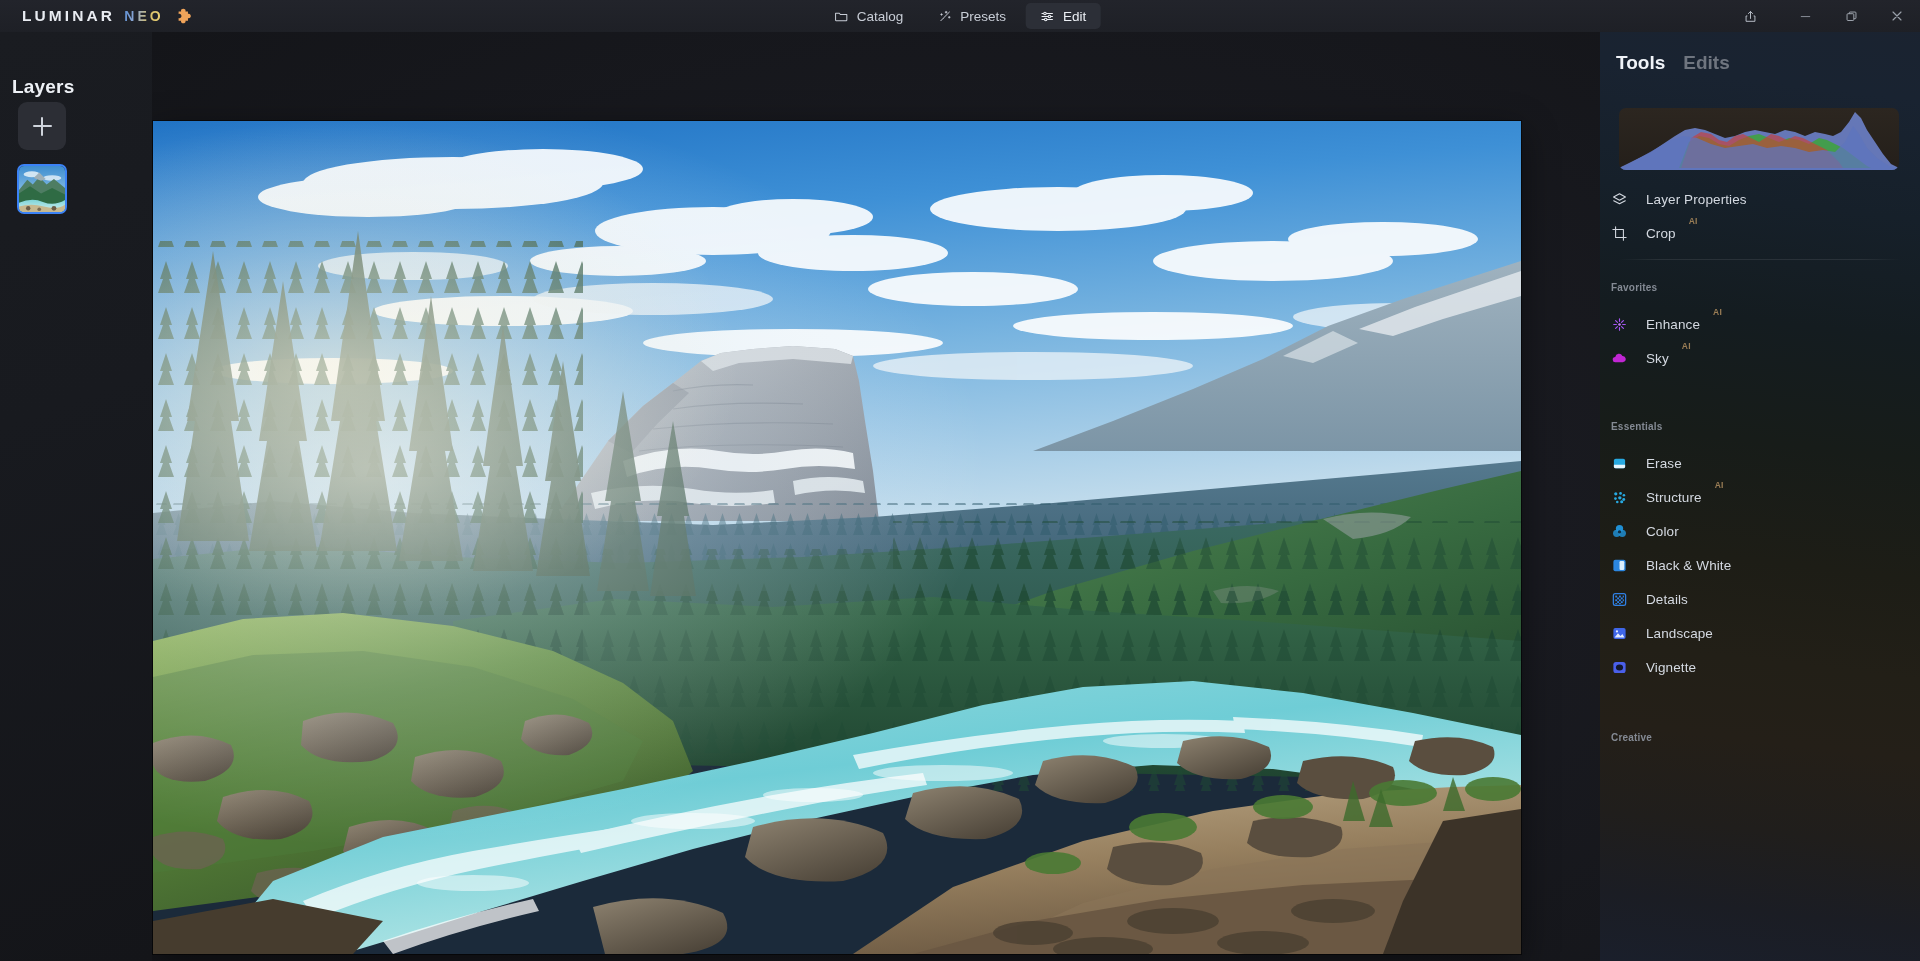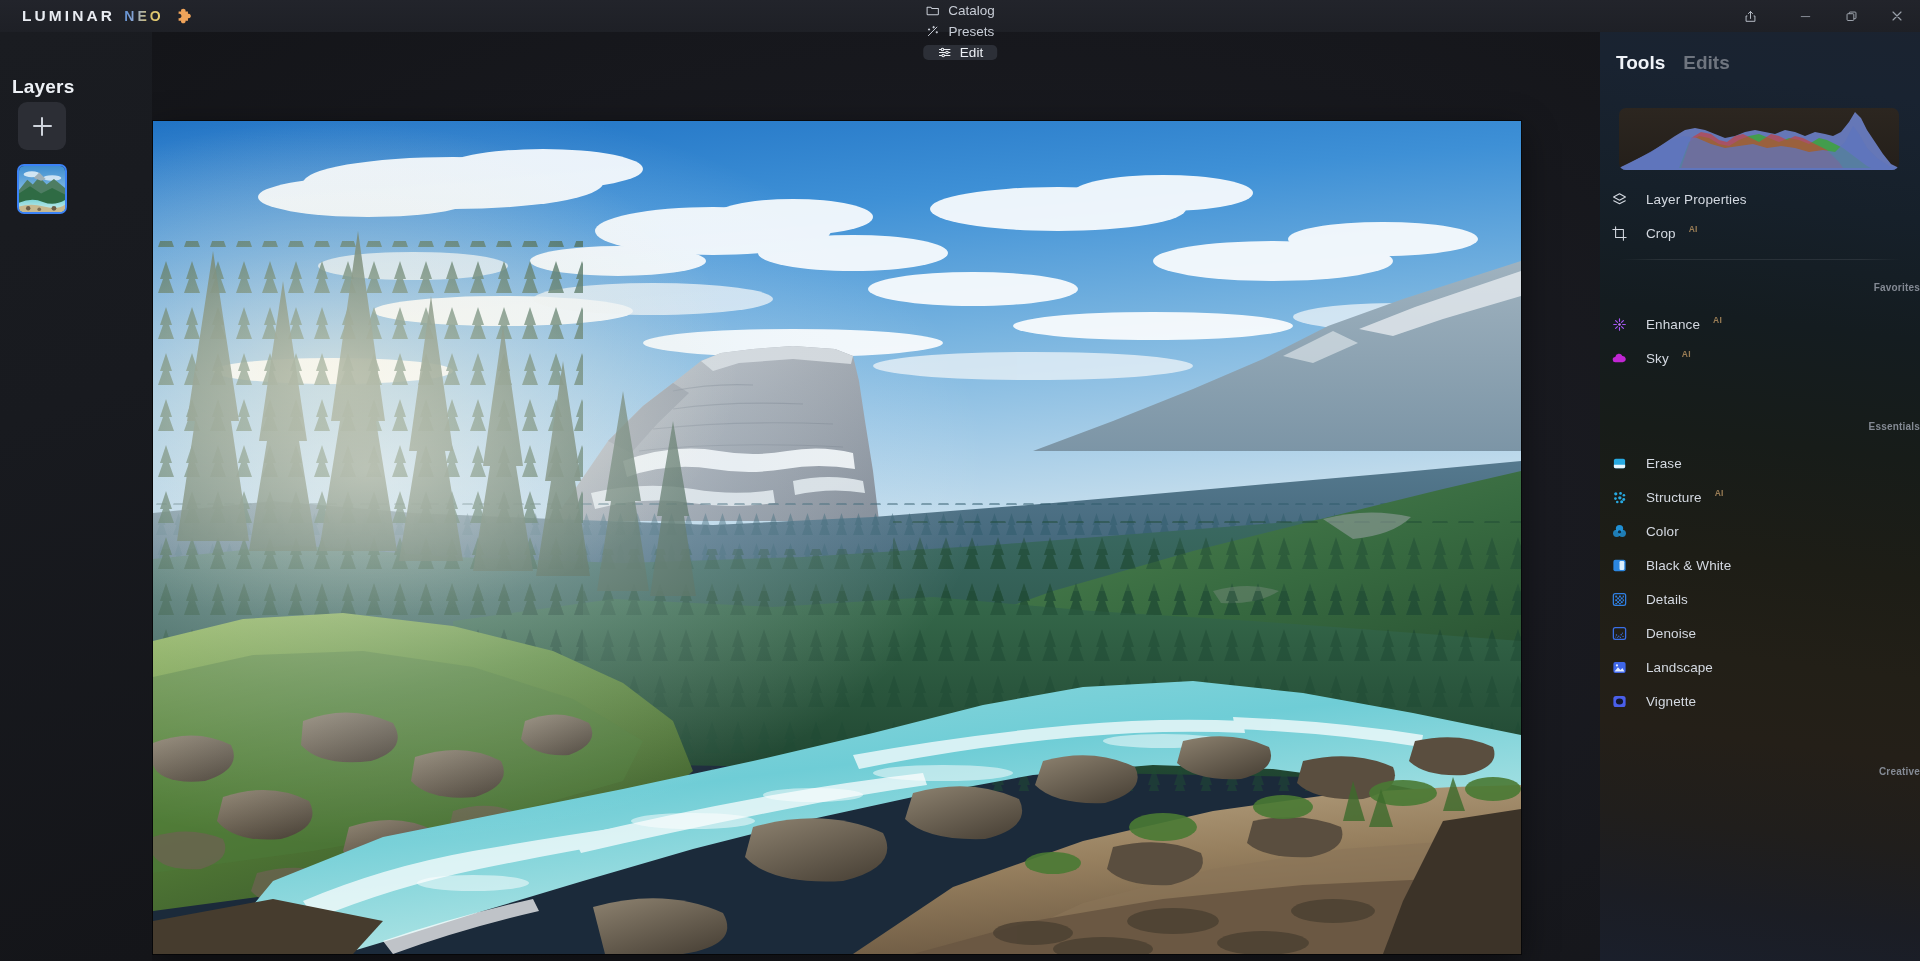--- a/index.html
+++ b/index.html
@@ -11,21 +11,20 @@
     -webkit-font-smoothing: antialiased;
   }
 
   
   .app {
     position: relative;
     width: 1920px; height: 961px;
     background:
       radial-gradient(1200px 700px at 52% 55%, #1d1f25 0%, #191a20 45%, #141519 100%);
     overflow: hidden;
-    text-align: right;
   }
 
   
   .titlebar {
     position: absolute; top: 0; left: 0;
     width: 1920px; height: 32px;
     background: linear-gradient(180deg, #22242b 0%, #1e2026 100%);
     display: flex; align-items: center;
     z-index: 40;
   }
@@ -41,21 +40,21 @@
     font-size: 14px; letter-spacing: 3.1px; font-weight: 700;
     background: linear-gradient(100deg, #5b8fd6 0%, #8fa7d0 30%, #d8c06a 62%, #f2d878 100%);
     -webkit-background-clip: text; background-clip: text;
     -webkit-text-fill-color: transparent; color: transparent;
   }
   .brand-puzzle { width: 19px; height: 19px; display: block; margin-left: 3px; }
 
   .topnav {
     position: absolute; left: 50%; transform: translateX(-50%);
     top: 3px; height: 26px;
-    display: flex; align-items: center; gap: 6px; flex-direction: column;
+    display: flex; align-items: center; gap: 6px;
   }
   .navbtn {
     display: flex; align-items: center; gap: 8px;
     height: 26px; padding: 0 14px; border-radius: 5px;
     font-size: 13.5px; color: #c8cdd6; cursor: pointer;
     white-space: nowrap;
   }
   .navbtn.active { background: #2c2f37; color: #edf0f5; }
   .navbtn svg { display: block; }
 
@@ -169,21 +168,20 @@
     width: 17px; height: 17px; flex: 0 0 17px;
     display: flex; align-items: center; justify-content: center;
   }
   .tool-item .ticon svg { display: block; }
   .tool-item .tlabel {
     font-size: 13.5px; color: #d4d9e1; letter-spacing: .1px; white-space: nowrap;
   }
   .ai-badge {
     font-size: 8.5px; color: #9a7d55; font-weight: 700;
     letter-spacing: .3px; margin-left: -5px; align-self: flex-start;
-    margin-top: 8px;
   }
   .divider {
     height: 1px; margin: 9px 19px 0 19px;
     background: linear-gradient(90deg, rgba(255,255,255,0) 0%, rgba(255,255,255,.085) 14%, rgba(255,255,255,.085) 86%, rgba(255,255,255,0) 100%);
   }
   .section-head {
     font-size: 10px; color: #848a94; letter-spacing: .2px;
     padding-left: 11px;
     font-weight: bold;
   }
@@ -670,38 +668,20 @@
               <rect x="7.2" y="12" width="2.2" height="2.2"></rect>
                 <rect x="11.6" y="12" width="2.2" height="2.2"></rect>
               <rect x="5" y="14.2" width="2.2" height="1.4"></rect>
                 <rect x="9.4" y="14.2" width="2.2" height="1.4"></rect>
             </g>
           </svg>
         </span>
         <span class="tlabel">Details</span>
       </div>
 
-      <div class="tool-item">
-        <span class="ticon">
-          <svg width="17" height="17" viewBox="0 0 20 20">
-            <rect x="2.8" y="3.2" width="14.4" height="13.6" rx="2.2" fill="none" stroke="#3a6fe6" stroke-width="1.5"></rect>
-            <g fill="#3a6fe6">
-              <circle cx="6.4" cy="11.8" r=".85"></circle>
-                <circle cx="9.2" cy="13.2" r=".8"></circle>
-              <circle cx="12" cy="11.4" r=".9"></circle>
-                <circle cx="14.2" cy="13.4" r=".75"></circle>
-              <circle cx="7.8" cy="14.4" r=".7"></circle>
-                <circle cx="11" cy="14.6" r=".7"></circle>
-              <circle cx="13.4" cy="9.6" r=".65"></circle>
-                <circle cx="5.6" cy="14" r=".6"></circle>
-            </g>
-          </svg>
-        </span>
-        <span class="tlabel">Denoise</span>
-      </div>
 
       <div class="tool-item">
         <span class="ticon">
           <svg width="17" height="17" viewBox="0 0 20 20">
             <rect x="2.8" y="3.6" width="14.4" height="12.8" rx="2.2" fill="#3f66e8"></rect>
             <circle cx="7" cy="7.6" r="1.3" fill="#e3ecff"></circle>
             <path d="M4.2 14.6 8.2 9.6l3 3.4 2.2-2.4 2.4 4z" fill="#e3ecff"></path>
           </svg>
         </span>
         <span class="tlabel">Landscape</span>

